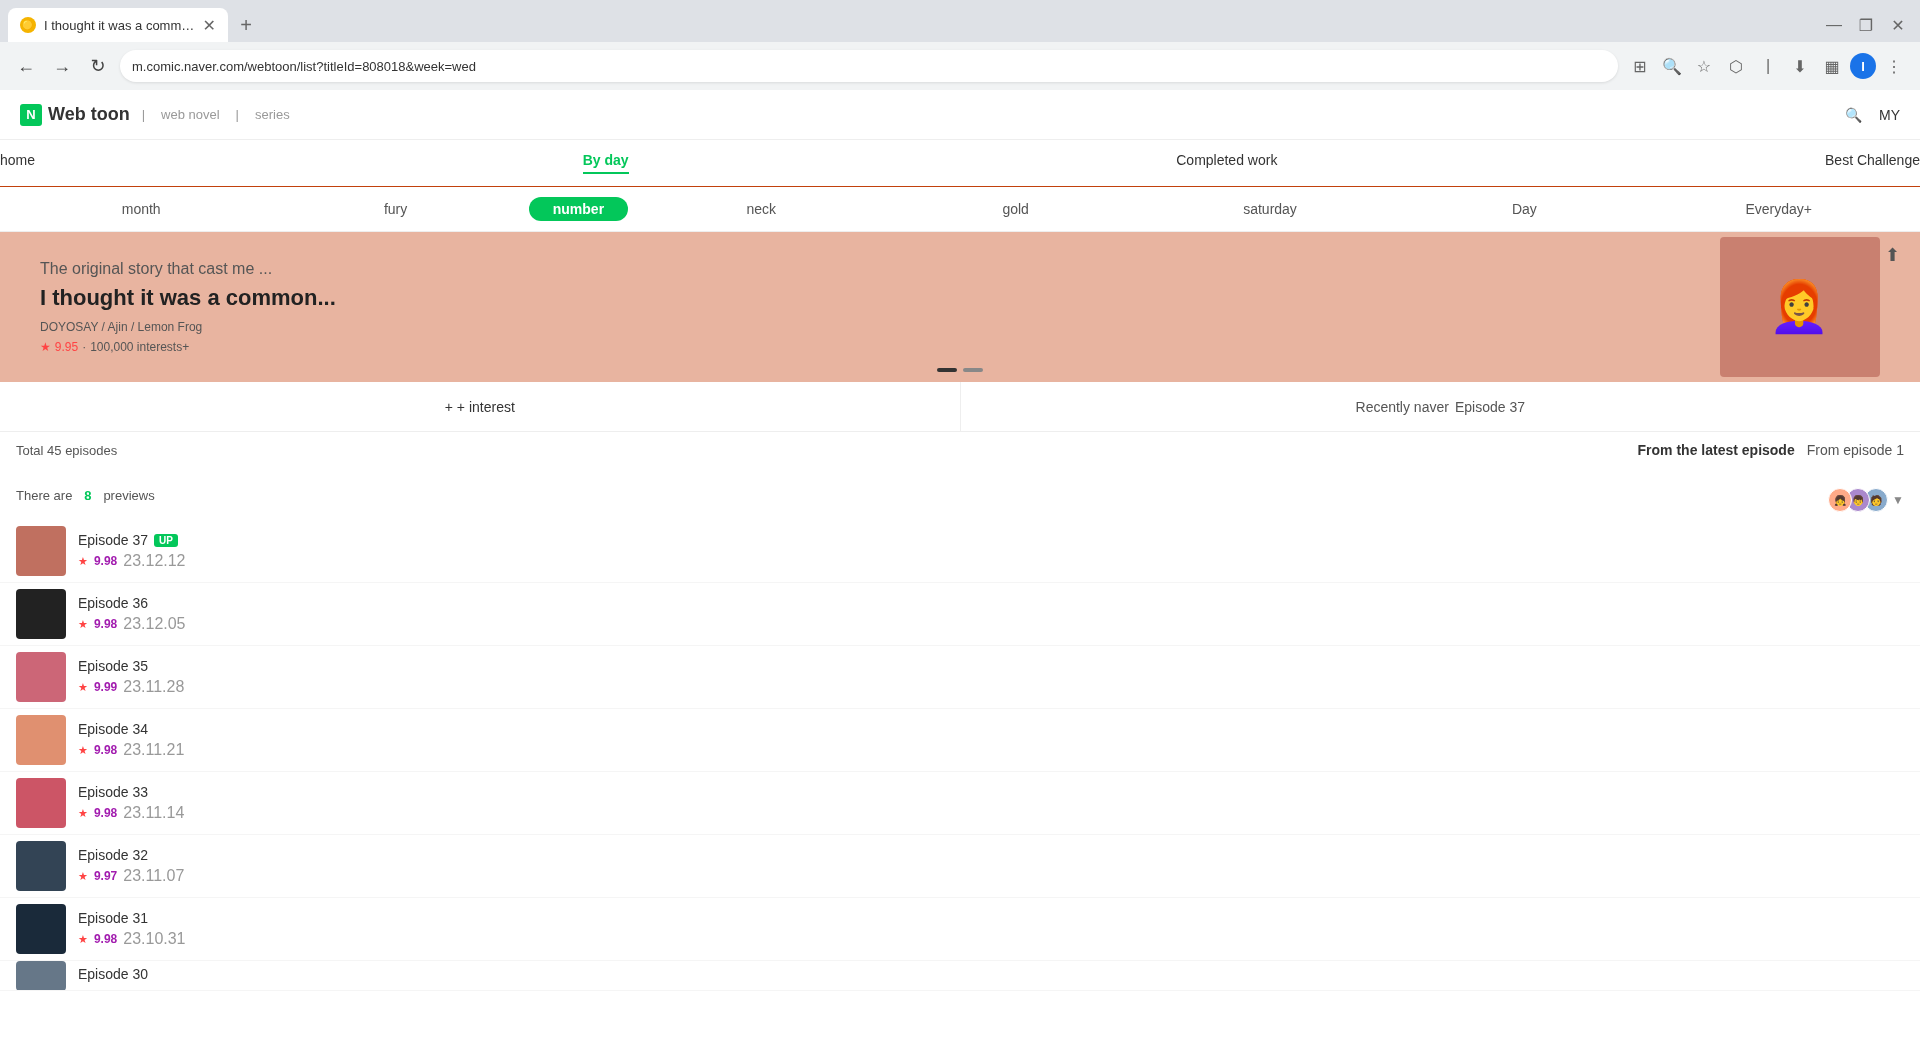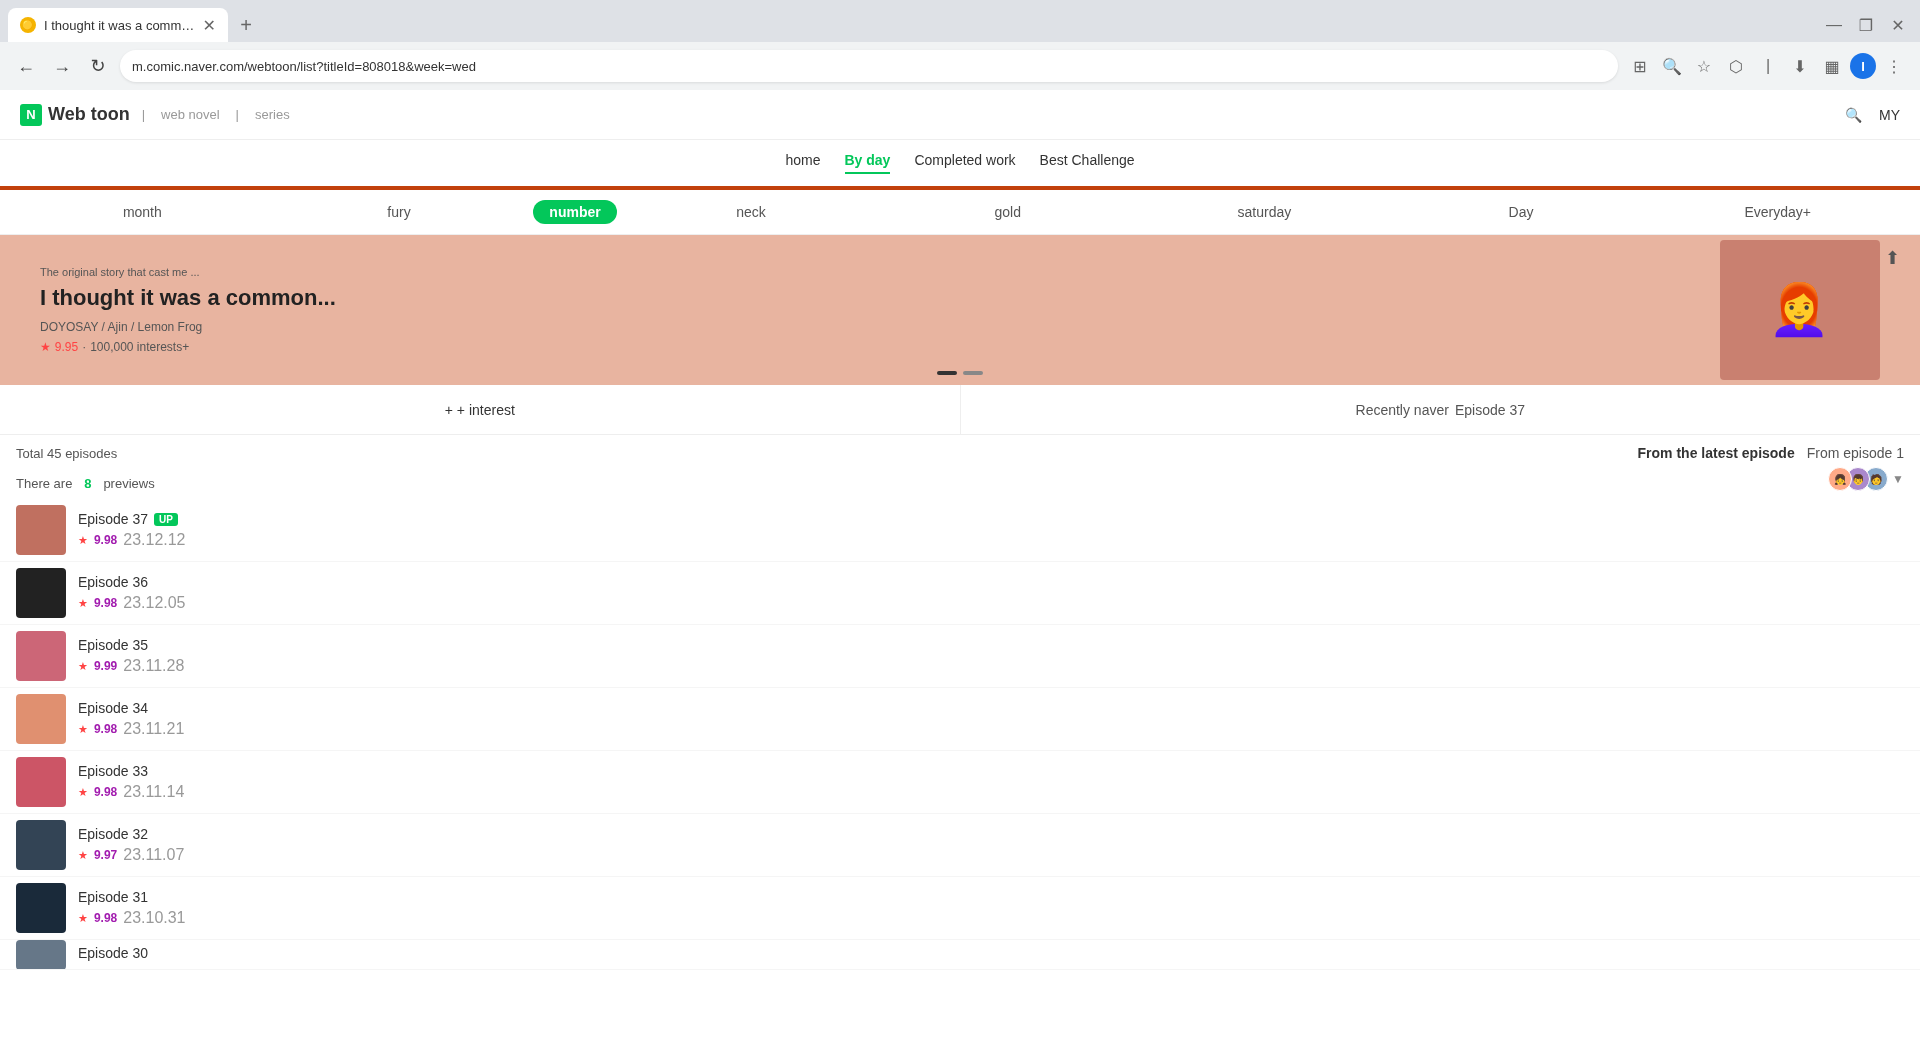--- a/index.html
+++ b/index.html
@@ -29,33 +29,33 @@
 
     
     .site-header { display: flex; align-items: center; padding: 0 20px; height: 50px; border-bottom: 1px solid #eee; }
     .logo-area { display: flex; align-items: center; gap: 6px; font-size: 18px; font-weight: bold; color: #333; }
     .logo-n { width: 22px; height: 22px; background: #03c75a; color: #fff; font-weight: bold; font-size: 13px; display: flex; align-items: center; justify-content: center; border-radius: 3px; }
     .header-nav { display: flex; gap: 16px; margin-left: 12px; align-items: center; color: #999; font-size: 13px; }
     .header-nav span { cursor: pointer; }
     .header-actions { margin-left: auto; display: flex; align-items: center; gap: 16px; color: #333; font-size: 14px; cursor: pointer; }
 
     
-    .main-nav { display: flex; justify-content: center; gap: 24px; padding: 12px 0; border-bottom: 4px solid #c2410c; }
+    .main-nav { display: flex; justify-content: space-between; gap: 24px; padding: 12px 0; border-bottom: 1px solid #c2410c; }
     .main-nav-item { font-size: 14px; color: #333; cursor: pointer; padding-bottom: 4px; }
     .main-nav-item.active { color: #03c75a; border-bottom: 2px solid #03c75a; font-weight: bold; }
 
     
     .day-filter { display: flex; align-items: center; padding: 10px 20px; gap: 12px; border-bottom: 1px solid #eee; overflow: hidden; }
     .day-item { flex: 1; text-align: center; font-size: 14px; color: #555; cursor: pointer; padding: 4px 0; }
-    .day-item.active { background: #03c75a; color: #fff; border-radius: 20px; padding: 4px 16px; flex: 0 0 auto; font-weight: bold; }
+    .day-item.active { background: #03c75a; color: #fff; border-radius: 20px; padding: 4px 24px; flex: 0 0 auto; font-weight: bold; }
 
     
     .banner { background: #e8b4a0; position: relative; height: 150px; display: flex; align-items: center; padding: 0 40px; overflow: hidden; }
     .banner-text { flex: 1; }
-    .banner-subtitle { font-size: 11px; color: #555; margin-bottom: 6px; }
+    .banner-subtitle { font-size: 16px; color: #555; margin-bottom: 6px; }
     .banner-title { font-size: 22px; font-weight: bold; color: #222; line-height: 1.3; margin-bottom: 8px; }
     .banner-author { font-size: 12px; color: #555; margin-bottom: 6px; }
     .banner-rating { display: flex; align-items: center; gap: 4px; font-size: 12px; color: #ff4444; }
     .banner-rating .star { color: #ff4444; }
     .banner-rating .count { color: #555; }
     .banner-image { width: 160px; height: 140px; background: #c98070; border-radius: 4px; overflow: hidden; display: flex; align-items: center; justify-content: center; }
     .banner-share { position: absolute; top: 12px; right: 20px; cursor: pointer; font-size: 18px; color: #555; }
     .banner-dots { position: absolute; bottom: 10px; left: 50%; transform: translateX(-50%); display: flex; gap: 6px; }
     .dot { width: 20px; height: 4px; background: #888; border-radius: 2px; }
     .dot.active { background: #333; }
@@ -67,21 +67,21 @@
     .action-recent .label { color: #555; }
     .action-recent .value { color: #555; }
 
     
     .episodes-header { display: flex; align-items: center; justify-content: space-between; padding: 10px 16px 6px; gap: 34px; }
     .episodes-total { font-size: 13px; color: #555; }
     .episodes-sort { display: flex; gap: 12px; font-size: 14px; color: #555; }
     .episodes-sort .active-sort { font-weight: bold; color: #333; }
 
     
-    .previews-row { padding: 0 16px 8px; display: flex; align-items: flex-end; gap: 4px; }
+    .previews-row { padding: 0 16px 8px; display: flex; align-items: flex-start; gap: 4px; margin-top: 24px; }
     .previews-text { font-size: 13px; color: #555; }
     .previews-count { font-size: 13px; color: #03c75a; font-weight: bold; }
     .previews-right { margin-left: auto; display: flex; align-items: center; gap: 4px; }
     .avatar-stack { display: flex; }
     .avatar-mini { width: 24px; height: 24px; border-radius: 50%; border: 1px solid #fff; overflow: hidden; display: flex; align-items: center; justify-content: center; font-size: 10px; }
     .avatar-mini:nth-child(1) { background: #ffaa88; margin-right: -6px; z-index: 3; }
     .avatar-mini:nth-child(2) { background: #aa88cc; margin-right: -6px; z-index: 2; }
     .avatar-mini:nth-child(3) { background: #88aacc; z-index: 1; }
     .chevron-down { font-size: 12px; color: #888; cursor: pointer; }
 

